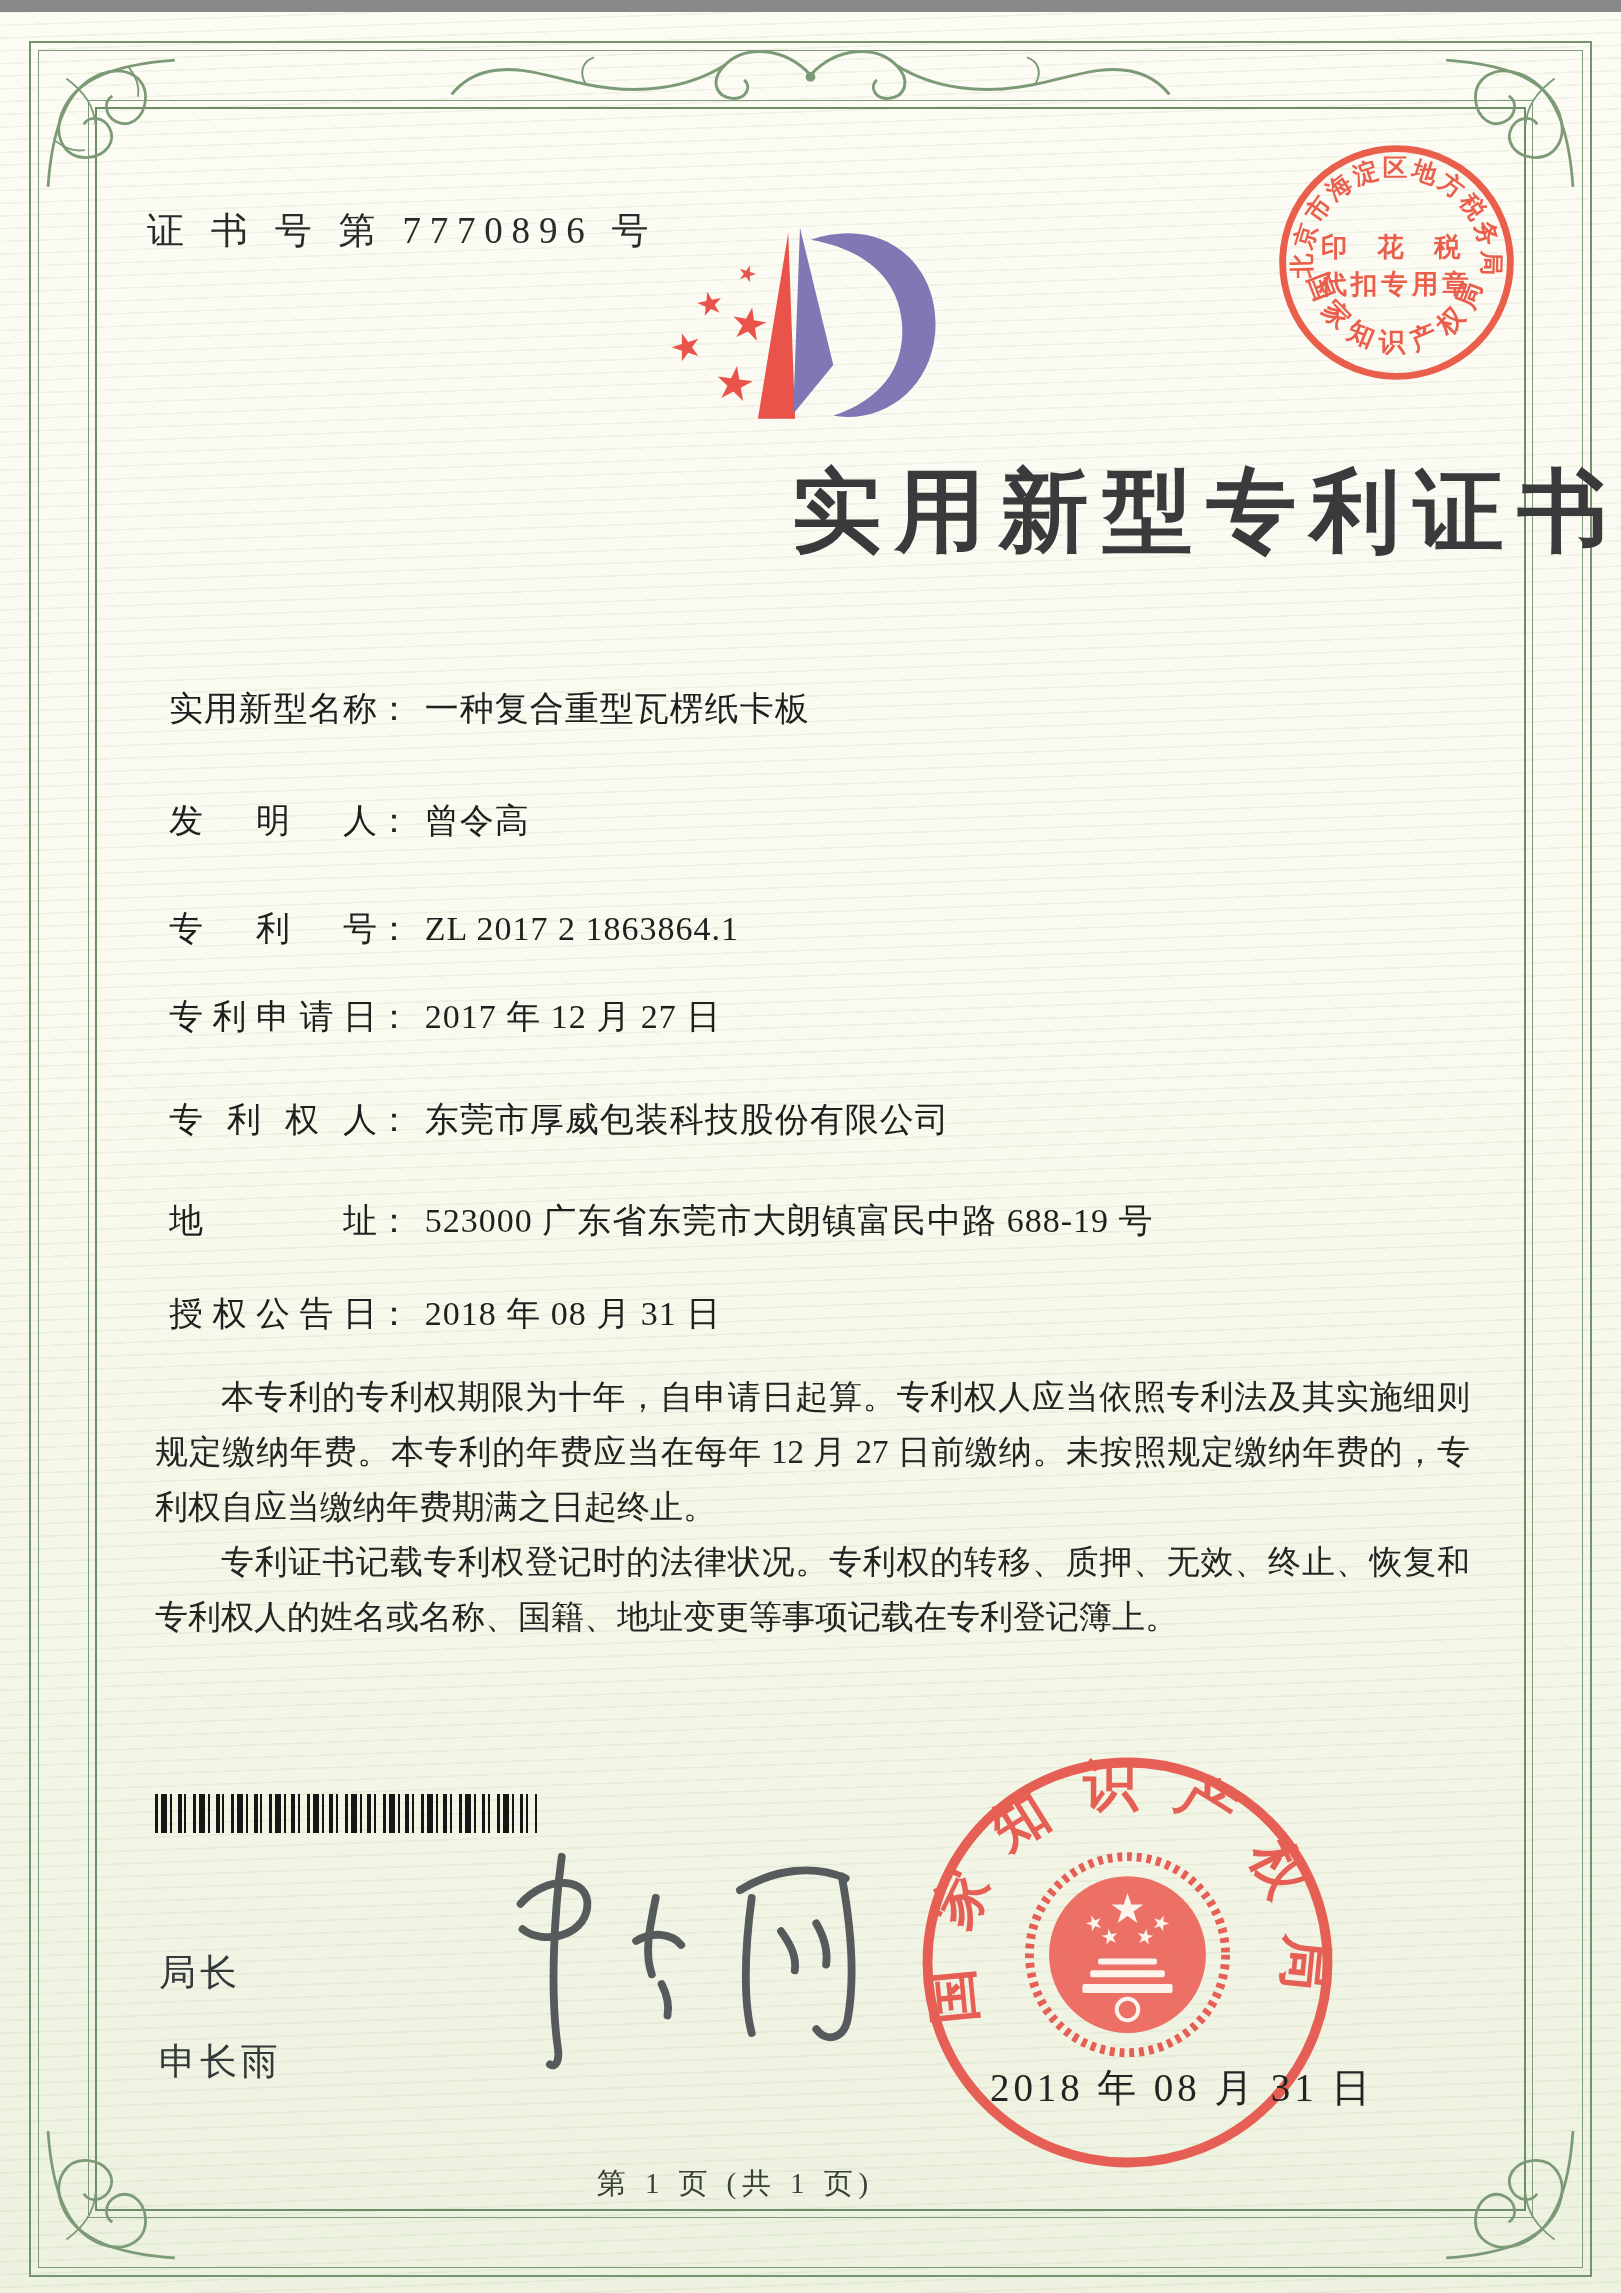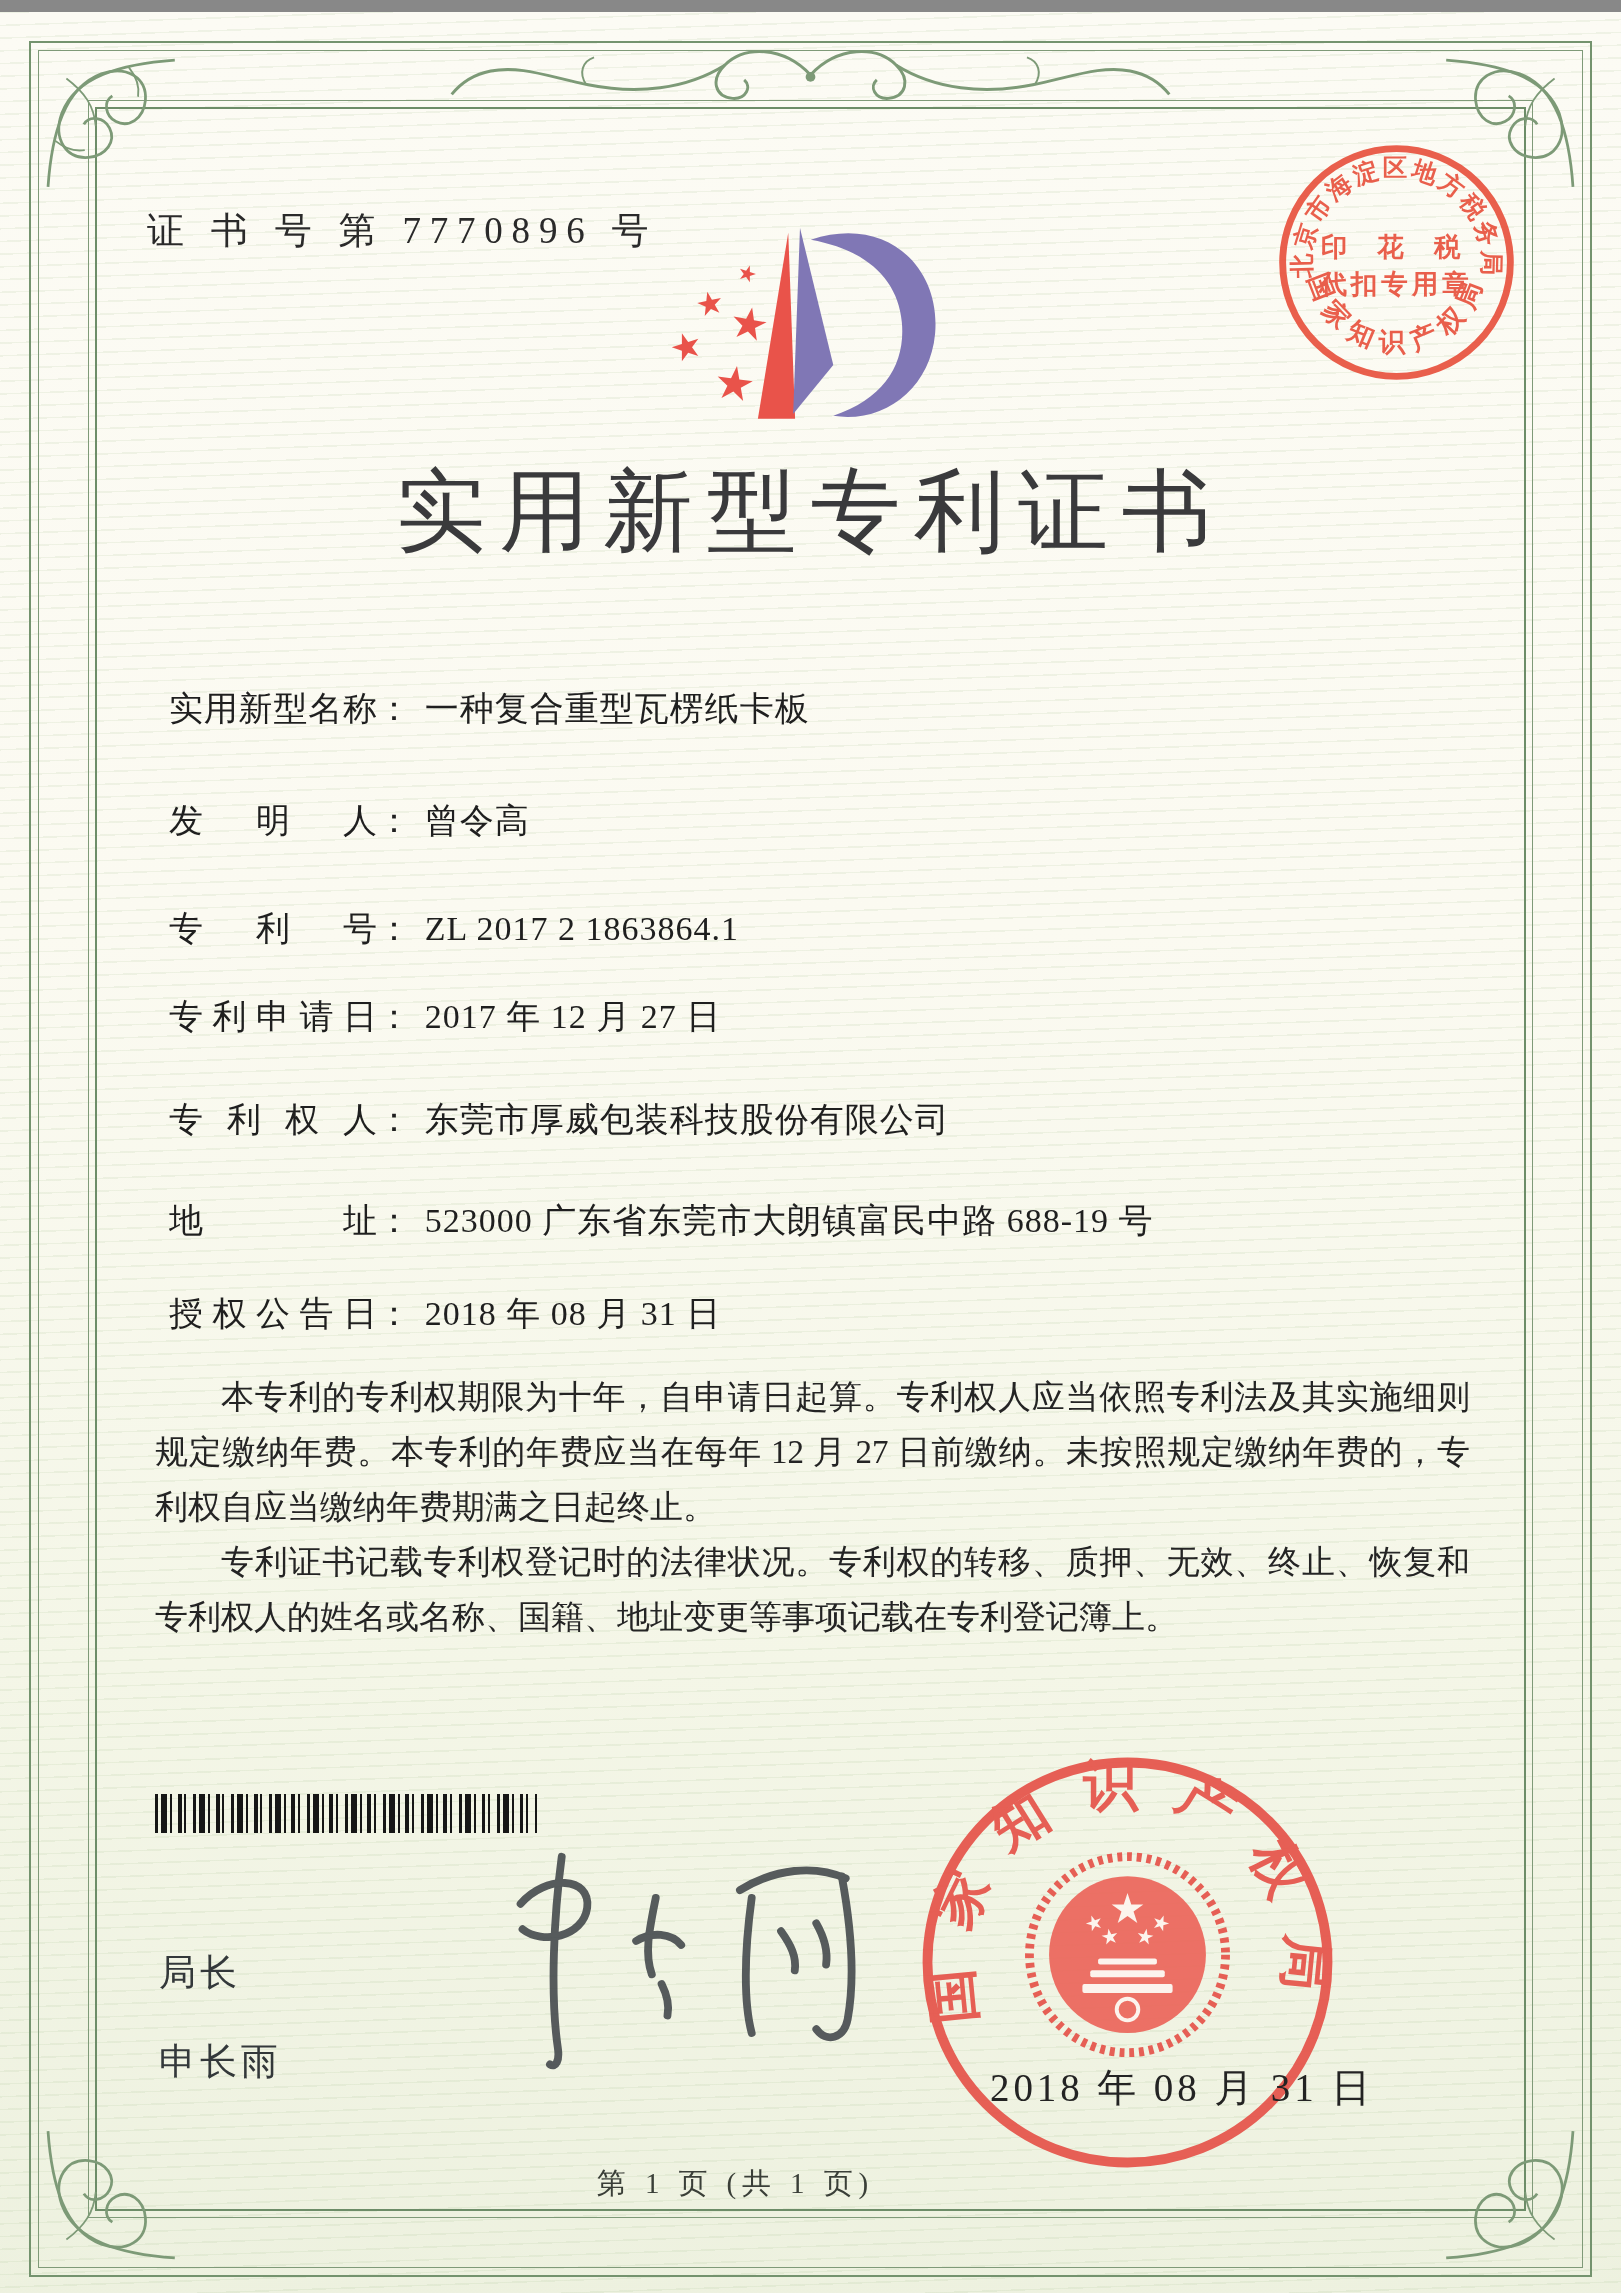--- a/index.html
+++ b/index.html
@@ -26,22 +26,22 @@
   .corner{position:absolute;width:147px;height:147px;}
   .corner.tl{left:37px;top:37px;}
   .corner.tr{right:37px;top:37px;transform:scaleX(-1);}
   .corner.bl{left:37px;bottom:37px;transform:scaleY(-1);}
   .corner.br{right:37px;bottom:37px;transform:scale(-1,-1);}
   .garland{position:absolute;left:399px;top:21.6px;width:823px;height:78px;}
   
   .cert-no{position:absolute;left:147px;top:194px;font-size:37px;letter-spacing:8.8px;color:#2a2a2a;}
   .logo{position:absolute;left:600px;top:165px;width:353px;height:279px;}
   .tax-stamp{position:absolute;left:1264px;top:118px;width:265px;height:265px;opacity:.92;}
-  .title{position:absolute;left:0;right:0;top:439px;margin:0;text-align:center;
-    font-size:90px;font-weight:normal;letter-spacing:13.7px;color:#3a3a3c;}
+  .title{position:absolute;left:0;right:0;top:439px;margin:0;text-align:right;
+    font-size:90px;font-weight:bold;letter-spacing:13.7px;color:#3a3a3c;}
   
   .row{position:absolute;left:169px;font-size:34px;white-space:nowrap;}
   .lab{display:inline-block;width:208px;text-align:justify;text-align-last:justify;vertical-align:top;font-family:Liberation Serif, serif;}
   .colon{display:inline-block;}
   .val{margin-left:13.7px;letter-spacing:1px;font-family:Liberation Serif, serif;}
   .r0{top:674px;} .r1{top:786px;} .r2{top:894px;} .r3{top:982px;}
   .r4{top:1085px;} .r5{top:1186px;} .r6{top:1279px;}
   .grant-no{left:912px;top:1279px;}
   
   .body-text{position:absolute;left:155px;top:1358px;width:1315px;

